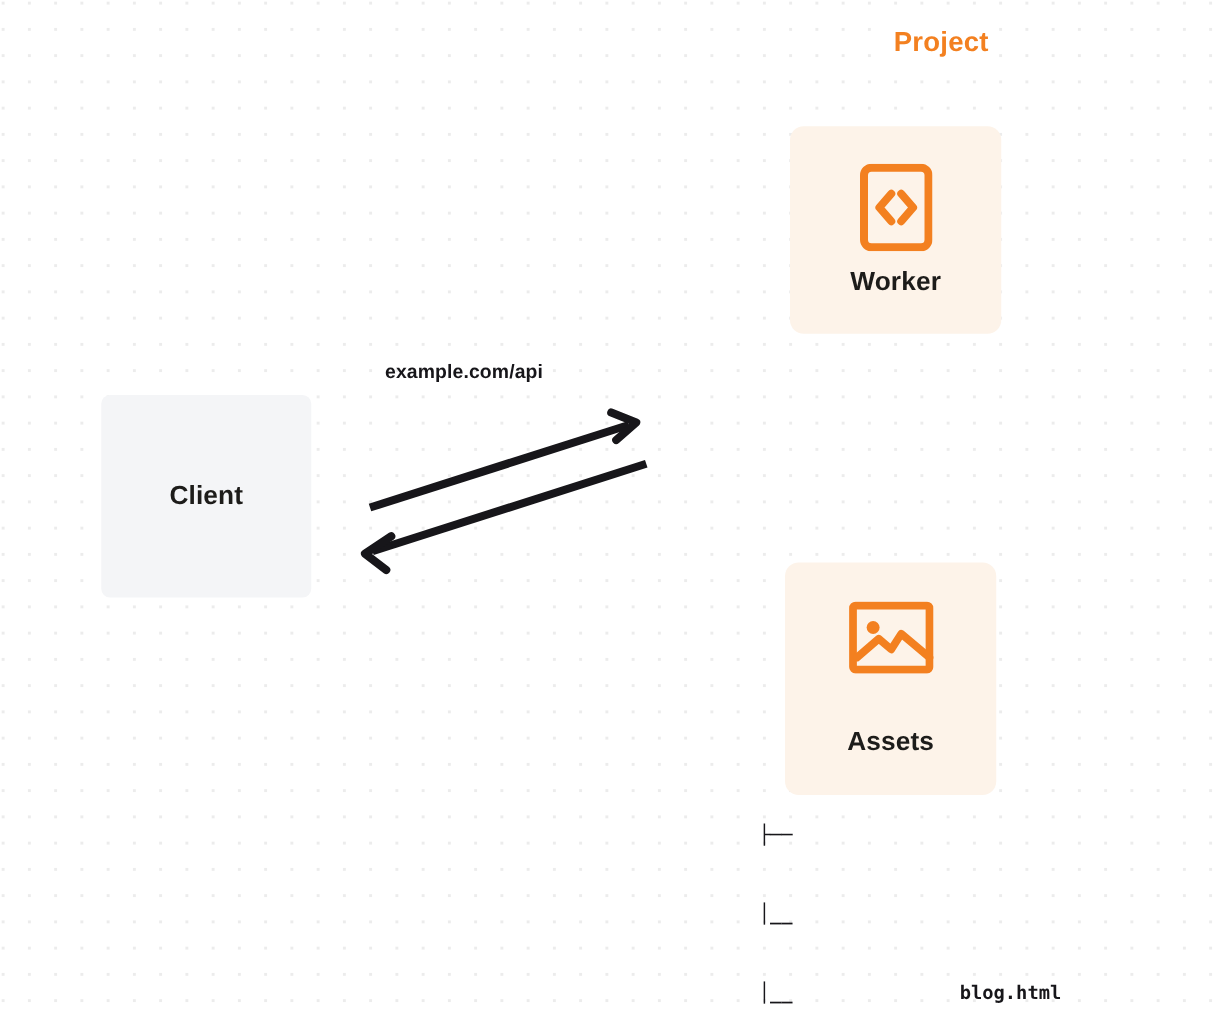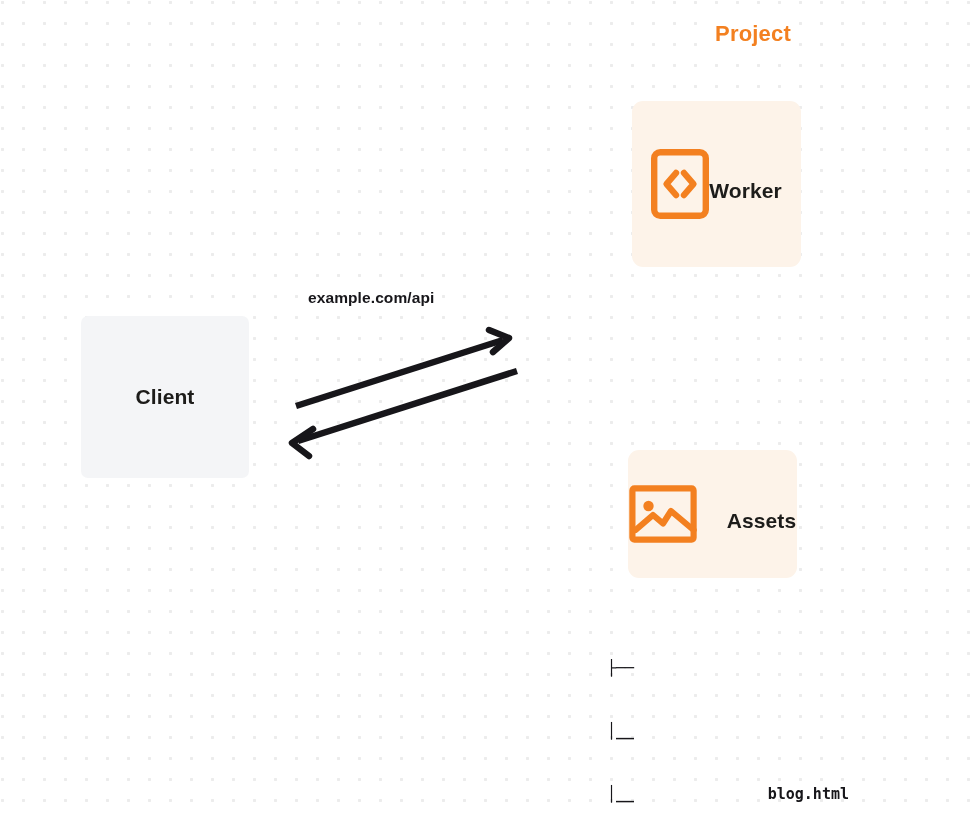--- a/index.html
+++ b/index.html
@@ -84,25 +84,25 @@
     letter-spacing:.2px;
     white-space:nowrap;
     margin-left:40px;
   }
 
   
   .resource-card {
     position:absolute;
     background:#fdf3e9;
     border-radius:11px;
-    display:flex; flex-direction:row;
+    display:flex; flex-direction:column;
     align-items:center; justify-content:center;
   }
   #worker-card { left:71px;  top:68px;  width:169px; height:166px; }
-  #assets-card { left:67px;  top:417px; width:169px; height:128px;gap:30px; }
+  #assets-card { left:67px;  top:417px; width:169px; height:186px;gap:30px; }
 
   .resource-icon { display:block; }
   .resource-name {
     font-size:21px; font-weight:bold; color:#1d1c1a;
     margin-top:13px; letter-spacing:.1px;
   }
 
   
   #file-tree {
     position:absolute;

